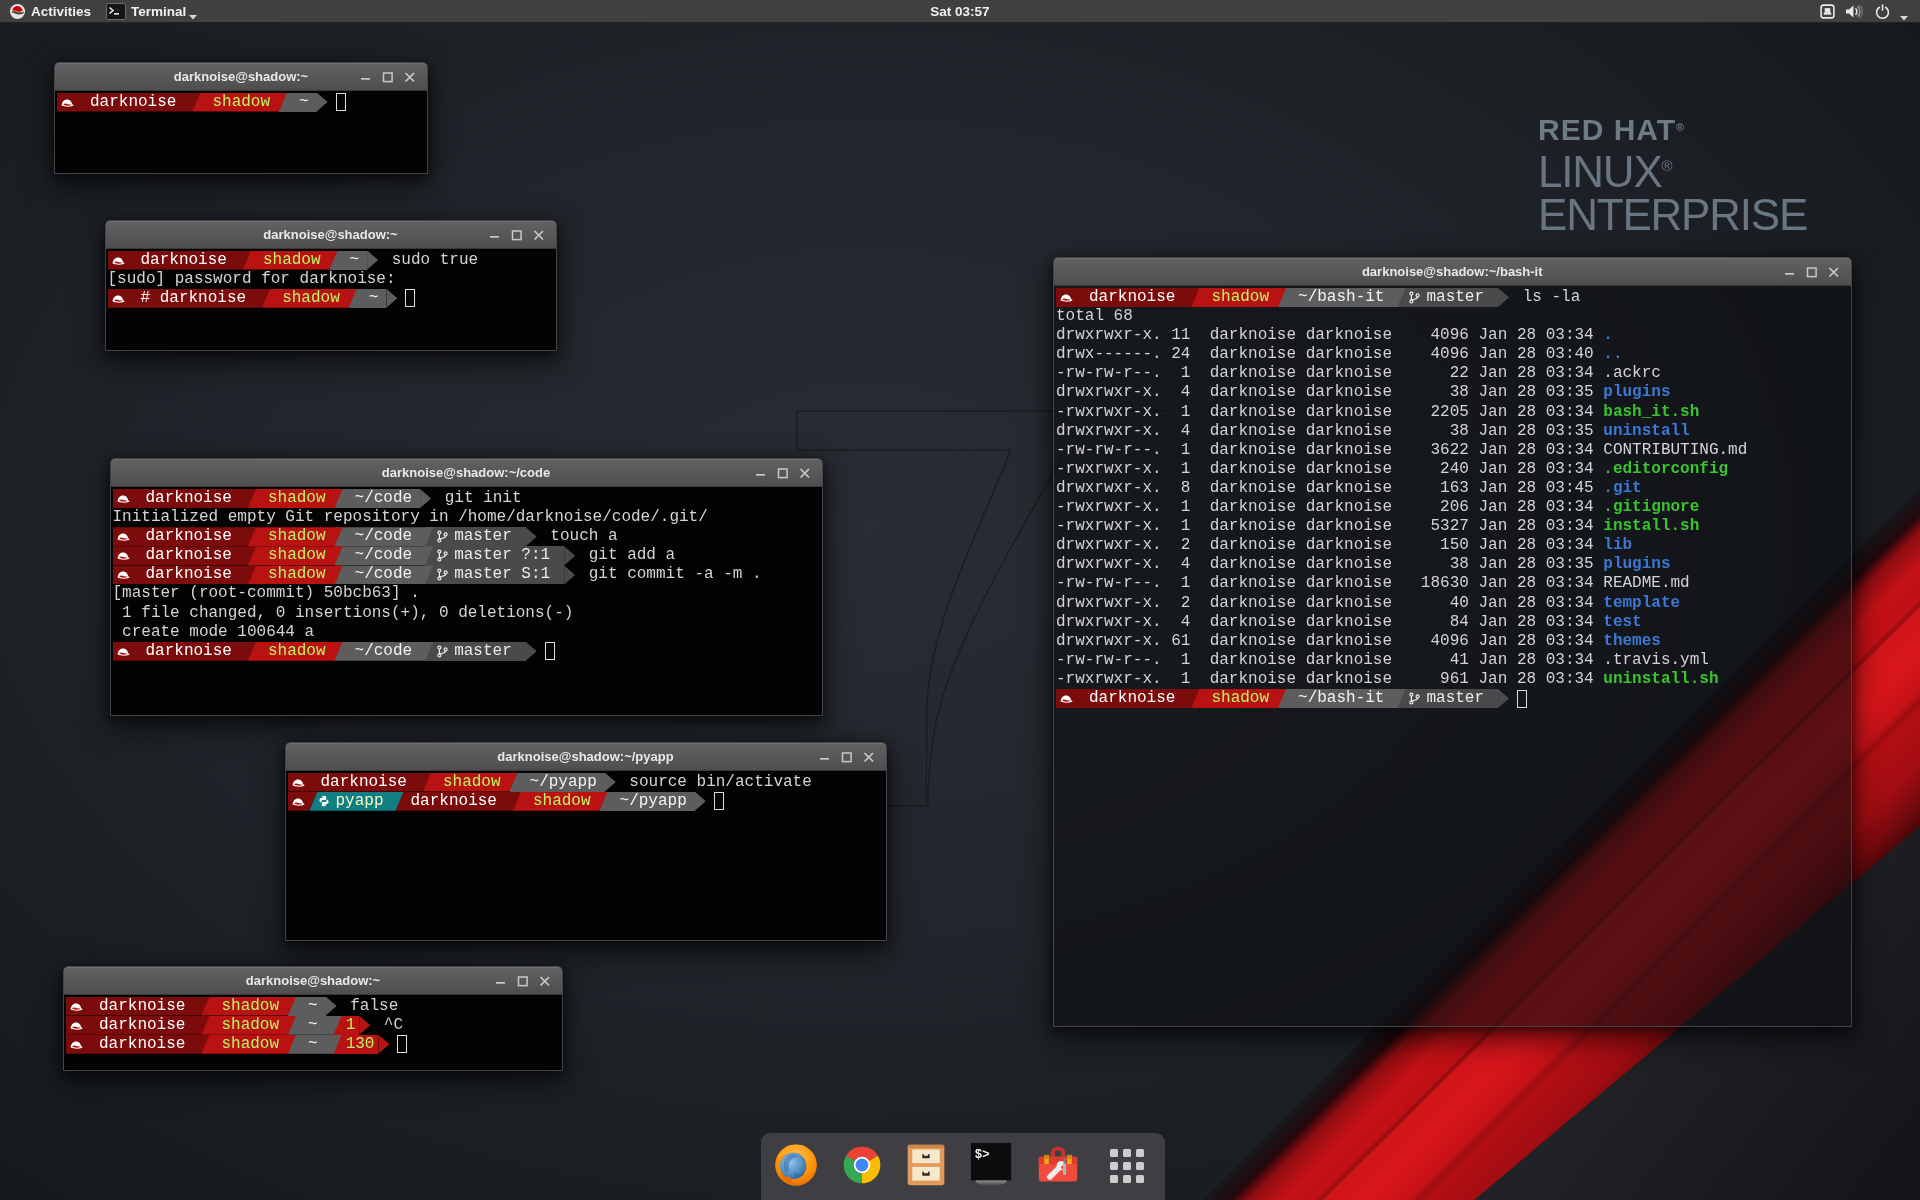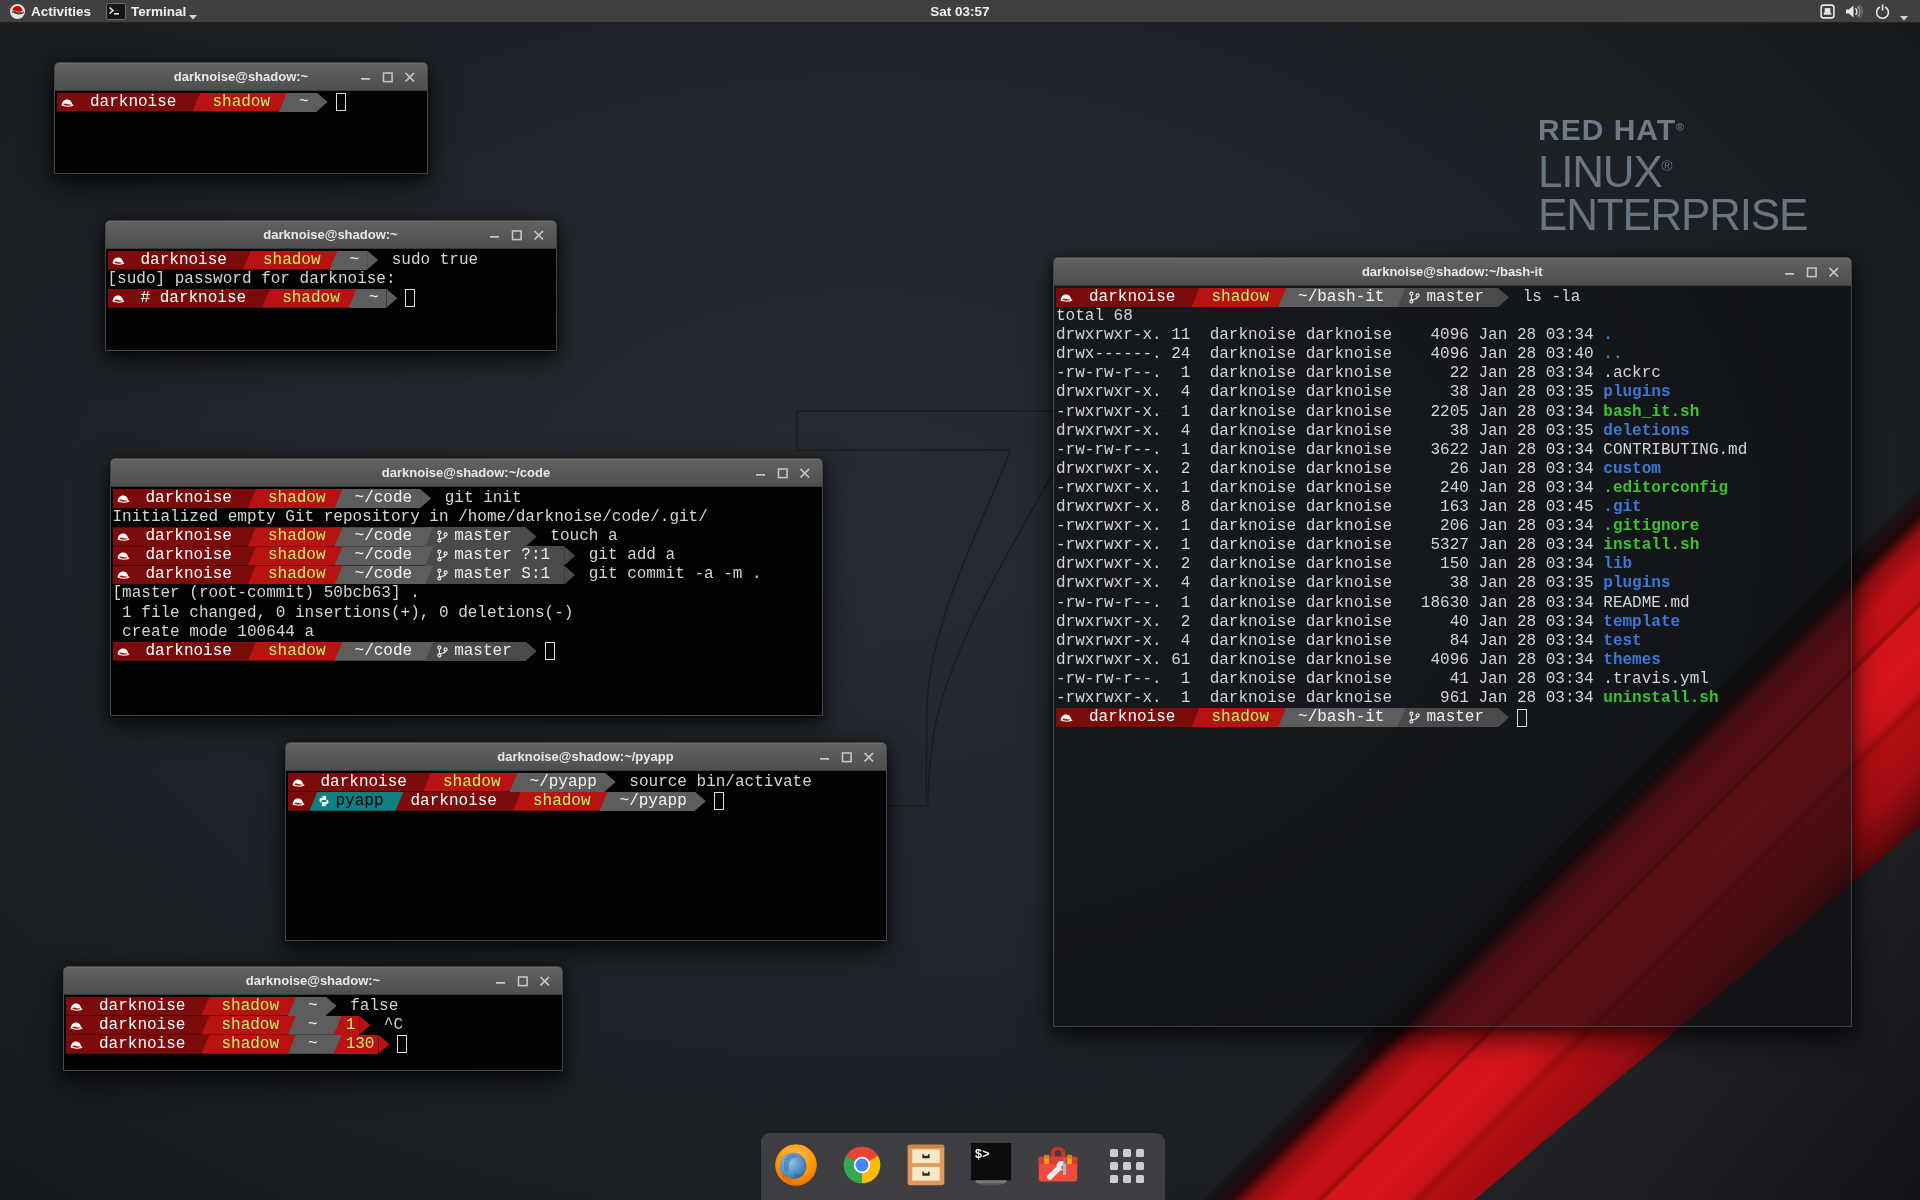--- a/index.html
+++ b/index.html
@@ -33,21 +33,21 @@
 .pl .sg:nth-child(1){z-index:9}.pl .sg:nth-child(2){z-index:8}.pl .sg:nth-child(3){z-index:7}
 .pl .sg:nth-child(4){z-index:6}.pl .sg:nth-child(5){z-index:5}.pl .sg:nth-child(6){z-index:4}
 .dr{background:#7c0c0c}.rd{background:#b81212}.gy{background:#5d5d5d}.dg{background:#4a4a4d}.tl{background:#0f7f84}
 .gyt{width:11px;flex:0 0 11px;clip-path:polygon(0 0,100% 50%,0 100%);background:#5d5d5d}
 .dgt{width:11px;flex:0 0 11px;clip-path:polygon(0 0,100% 50%,0 100%);background:#4a4a4d}
 .rdt{width:11px;flex:0 0 11px;clip-path:polygon(0 0,100% 50%,0 100%);background:#b81212}
 .hat{margin:0 16px 0 3px}
 .s1 .t2{padding-right:24px}
 .s1b{padding-left:15px}.s1b .t2{padding-right:24px}
 .s0 .hat{margin:0 13px 0 3px}
-.t1{color:#000000;padding-right:20px}
+.t1{color:#fef9c3;padding-right:20px}
 .tl .py{margin:0 6px 0 8px}
 .t2{color:#ffffff}
 .t3{color:#bef264}
 .rd .t3{padding:0 17px 0 20px}
 .ec .t3{padding:0 4px 0 12px}
 .gy .t4{color:#f4f4f4;padding:0 8px 0 20px}
 .gy.sl .t4{padding-right:21px}
 .gy.ecp .t4{padding-right:24px}
 .mst{padding-left:12px}
 .mst .br{margin-right:6px}
@@ -319,23 +319,22 @@
               <circle cx="8.6" cy="4.4" r="1.5"></circle>
               <path d="M2.4 4.1v4.8M8.6 5.9c0 3-6.2 1.7-6.2 3.9"></path>
             </g>
           </svg><span class="t5">master</span></span><span class="tip dgt"></span><span class="cm"> ls -la</span></div>
       <div class="ln tx">total 68</div>
       <div class="ln tx">drwxrwxr-x. 11  darknoise darknoise    4096 Jan 28 03:34 <span class="fb">.</span></div>
       <div class="ln tx">drwx------. 24  darknoise darknoise    4096 Jan 28 03:40 <span class="fb">..</span></div>
       <div class="ln tx">-rw-rw-r--.  1  darknoise darknoise      22 Jan 28 03:34 .ackrc</div>
       <div class="ln tx">drwxrwxr-x.  4  darknoise darknoise      38 Jan 28 03:35 <span class="fb">plugins</span></div>
       <div class="ln tx">-rwxrwxr-x.  1  darknoise darknoise    2205 Jan 28 03:34 <span class="fg">bash_it.sh</span></div>
-      <div class="ln tx">drwxrwxr-x.  4  darknoise darknoise      38 Jan 28 03:35 <span class="fb">deletions</span></div>
+      <div class="ln tx">drwxrwxr-x.  4  darknoise darknoise      38 Jan 28 03:35 <span class="fb">uninstall</span></div>
       <div class="ln tx">-rw-rw-r--.  1  darknoise darknoise    3622 Jan 28 03:34 CONTRIBUTING.md</div>
-      <div class="ln tx">drwxrwxr-x.  2  darknoise darknoise      26 Jan 28 03:34 <span class="fb">custom</span></div>
       <div class="ln tx">-rwxrwxr-x.  1  darknoise darknoise     240 Jan 28 03:34 <span class="fg">.editorconfig</span></div>
       <div class="ln tx">drwxrwxr-x.  8  darknoise darknoise     163 Jan 28 03:45 <span class="fb">.git</span></div>
       <div class="ln tx">-rwxrwxr-x.  1  darknoise darknoise     206 Jan 28 03:34 <span class="fg">.gitignore</span></div>
       <div class="ln tx">-rwxrwxr-x.  1  darknoise darknoise    5327 Jan 28 03:34 <span class="fg">install.sh</span></div>
       <div class="ln tx">drwxrwxr-x.  2  darknoise darknoise     150 Jan 28 03:34 <span class="fb">lib</span></div>
       <div class="ln tx">drwxrwxr-x.  4  darknoise darknoise      38 Jan 28 03:35 <span class="fb">plugins</span></div>
       <div class="ln tx">-rw-rw-r--.  1  darknoise darknoise   18630 Jan 28 03:34 README.md</div>
       <div class="ln tx">drwxrwxr-x.  2  darknoise darknoise      40 Jan 28 03:34 <span class="fb">template</span></div>
       <div class="ln tx">drwxrwxr-x.  4  darknoise darknoise      84 Jan 28 03:34 <span class="fb">test</span></div>
       <div class="ln tx">drwxrwxr-x. 61  darknoise darknoise    4096 Jan 28 03:34 <span class="fb">themes</span></div>

